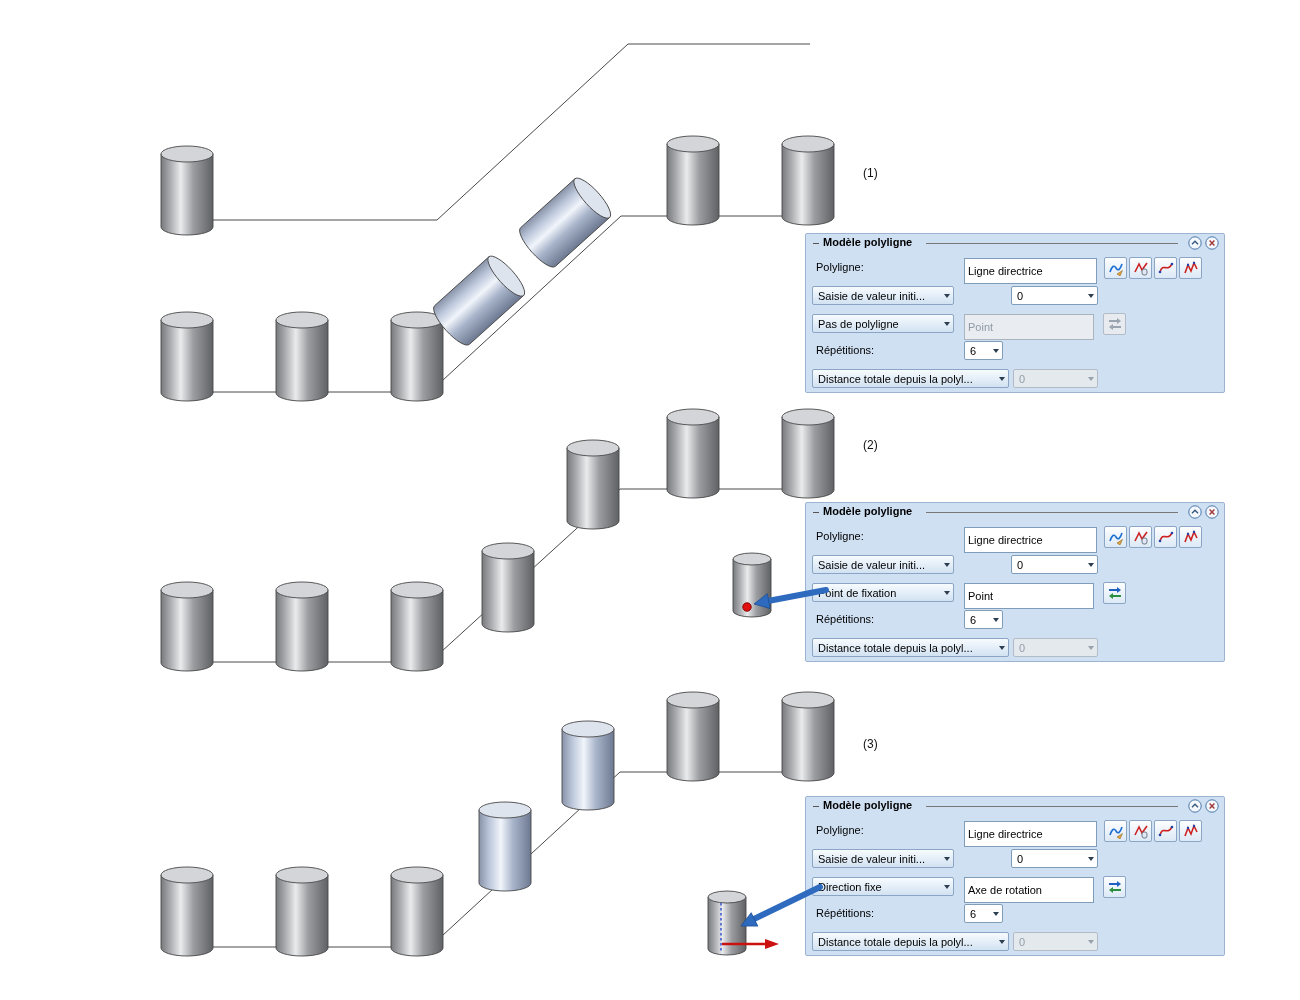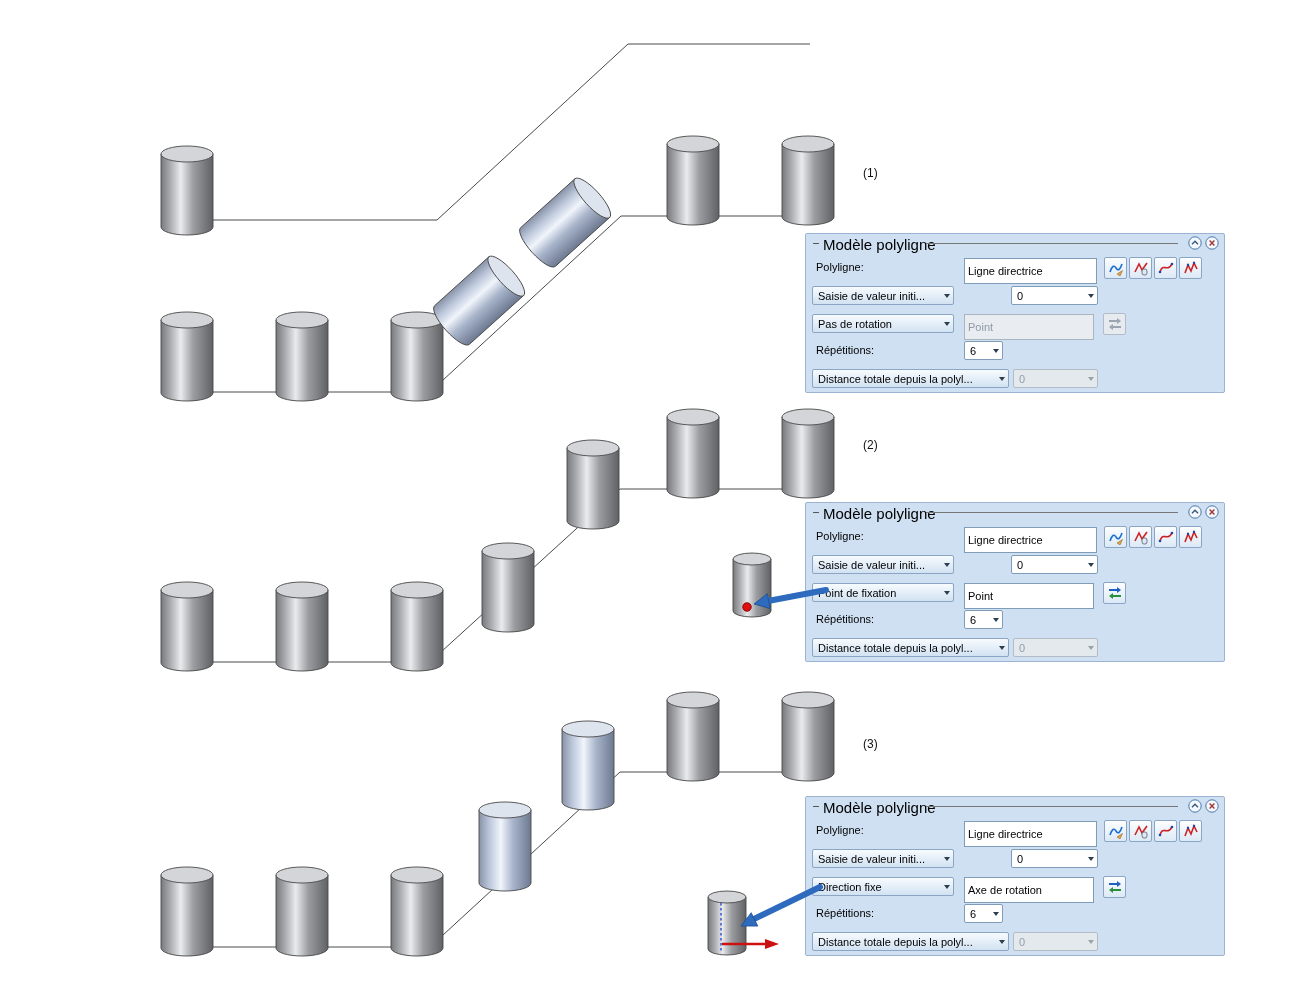--- a/index.html
+++ b/index.html
@@ -9,21 +9,21 @@
   svg.layer { position:absolute; left:0; top:0; pointer-events:none; }
   #callouts { z-index:3; }
   .pline { fill:none; stroke:#4a4a4a; stroke-width:1; }
   .fig-label { position:absolute; font-size:12px; color:#111; z-index:1; }
 
   
   .panel { position:absolute; width:420px; height:160px; z-index:2;
            background:var(--panel-bg,#cfe0f3); border:1px solid var(--panel-border,#9cb4d2);
            border-radius:2px; font-size:11px; color:#000; }
   .hdr-dash  { position:absolute; left:7px; top:9px; width:6px; height:1px; background:#555; }
-  .hdr-title { position:absolute; left:17px; top:2px; font-weight:normal; font-size:15px; }
+  .hdr-title { position:absolute; left:17px; top:2px; font-weight:bold; font-size:11px; }
   .hdr-line  { position:absolute; left:120px; right:46px; top:9px; height:1px; background:#777; }
   .circle-btn { position:absolute; top:2px; width:14px; height:14px; border-radius:50%; cursor:pointer; }
   .cb1 { right:22px; } .cb2 { right:5px; }
   .circle-btn svg { display:block; }
 
   .lbl { position:absolute; white-space:nowrap; }
   .field { position:absolute; height:19px; border:1px solid #7f9db9; background:#fff;
            font:11px "Liberation Sans", sans-serif; padding:12px 3px; color:#000; }
   .field.off { background:#e9edf2; border-color:#aab4bf; color:#8f9aa6; }
 
@@ -175,21 +175,21 @@
     <span class="combo" style="left:6px; top:52px; width:142px">
       <span class="txt">Saisie de valeur initi...</span>
       <span class="arr"></span>
     </span>
     <span class="combo white" style="left:205px; top:52px; width:87px">
       <span class="txt">0</span>
       <span class="arr"></span>
     </span>
 
     <span class="combo" style="left:6px; top:80px; width:142px">
-      <span class="txt">Pas de rotation</span>
+      <span class="txt">Pas de polyligne</span>
       <span class="arr"></span>
     </span>
     <input class="field off" style="left: 158px; top: 80px; width: 130px;" value="Point">
     <span class="icon-btn off" style="left:297px; top:79px">
       <svg viewBox="0 0 16 16" width="16" height="16">
           <path d="M2 5 h8" stroke="#9aa5b1" stroke-width="2"></path>
           <path d="M10 2 l4 3 -4 3 z" fill="#9aa5b1"></path>
           <path d="M14 11 h-8" stroke="#9aa5b1" stroke-width="2"></path>
           <path d="M6 8 l-4 3 4 3 z" fill="#9aa5b1"></path>
         </svg>

